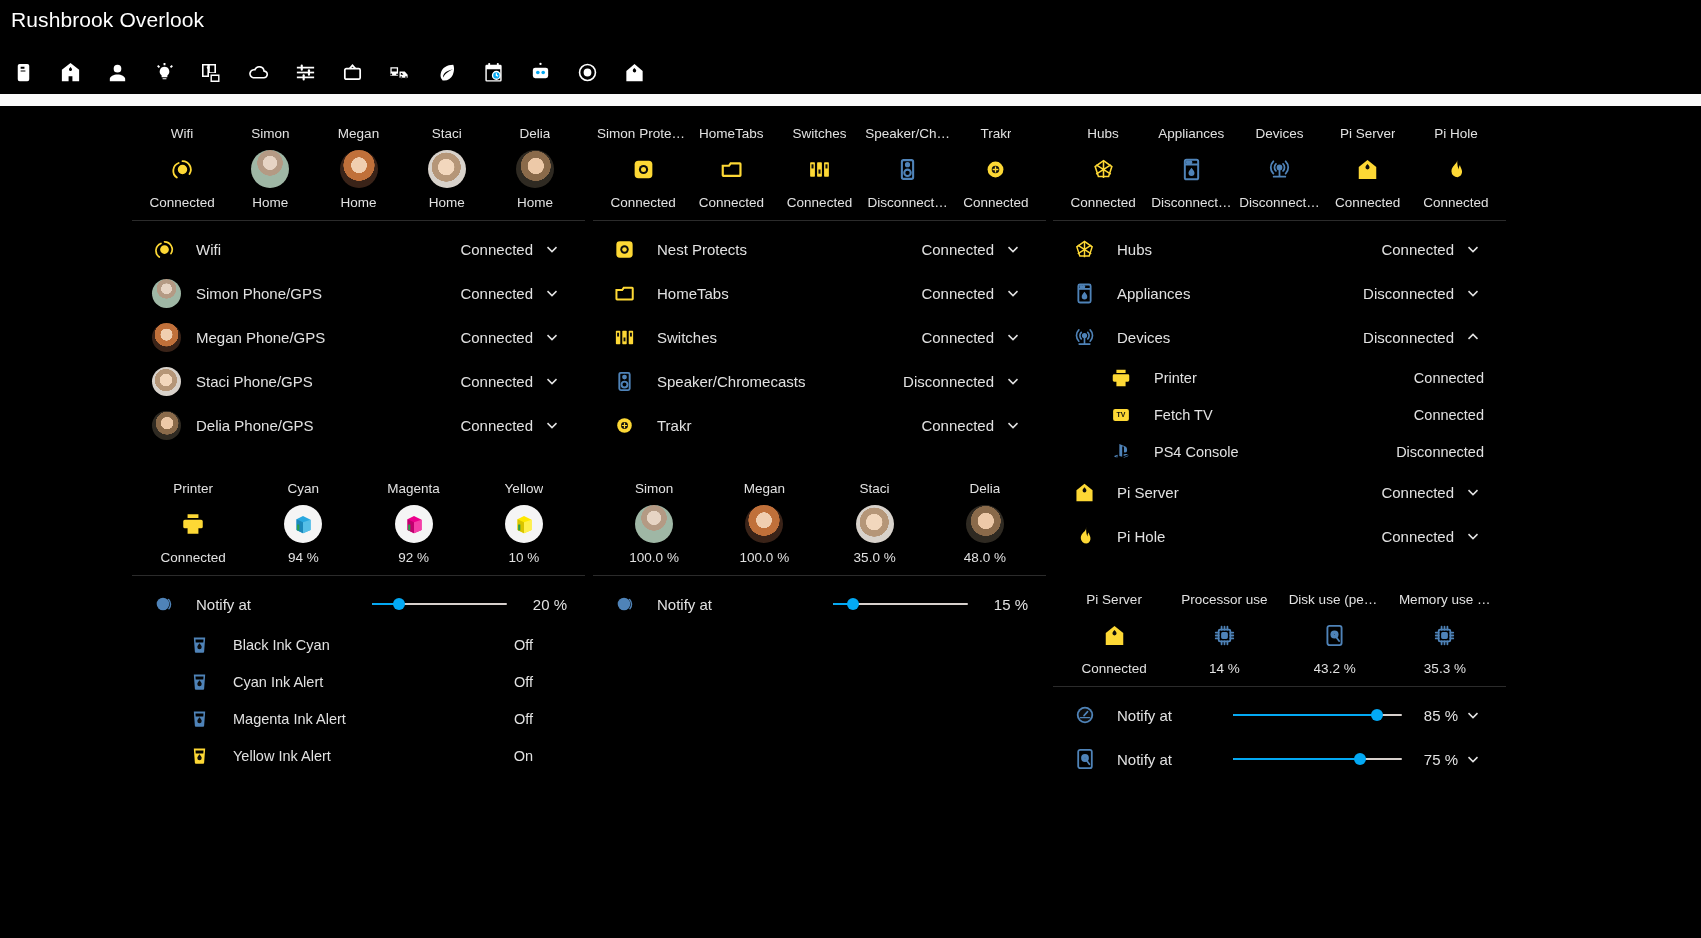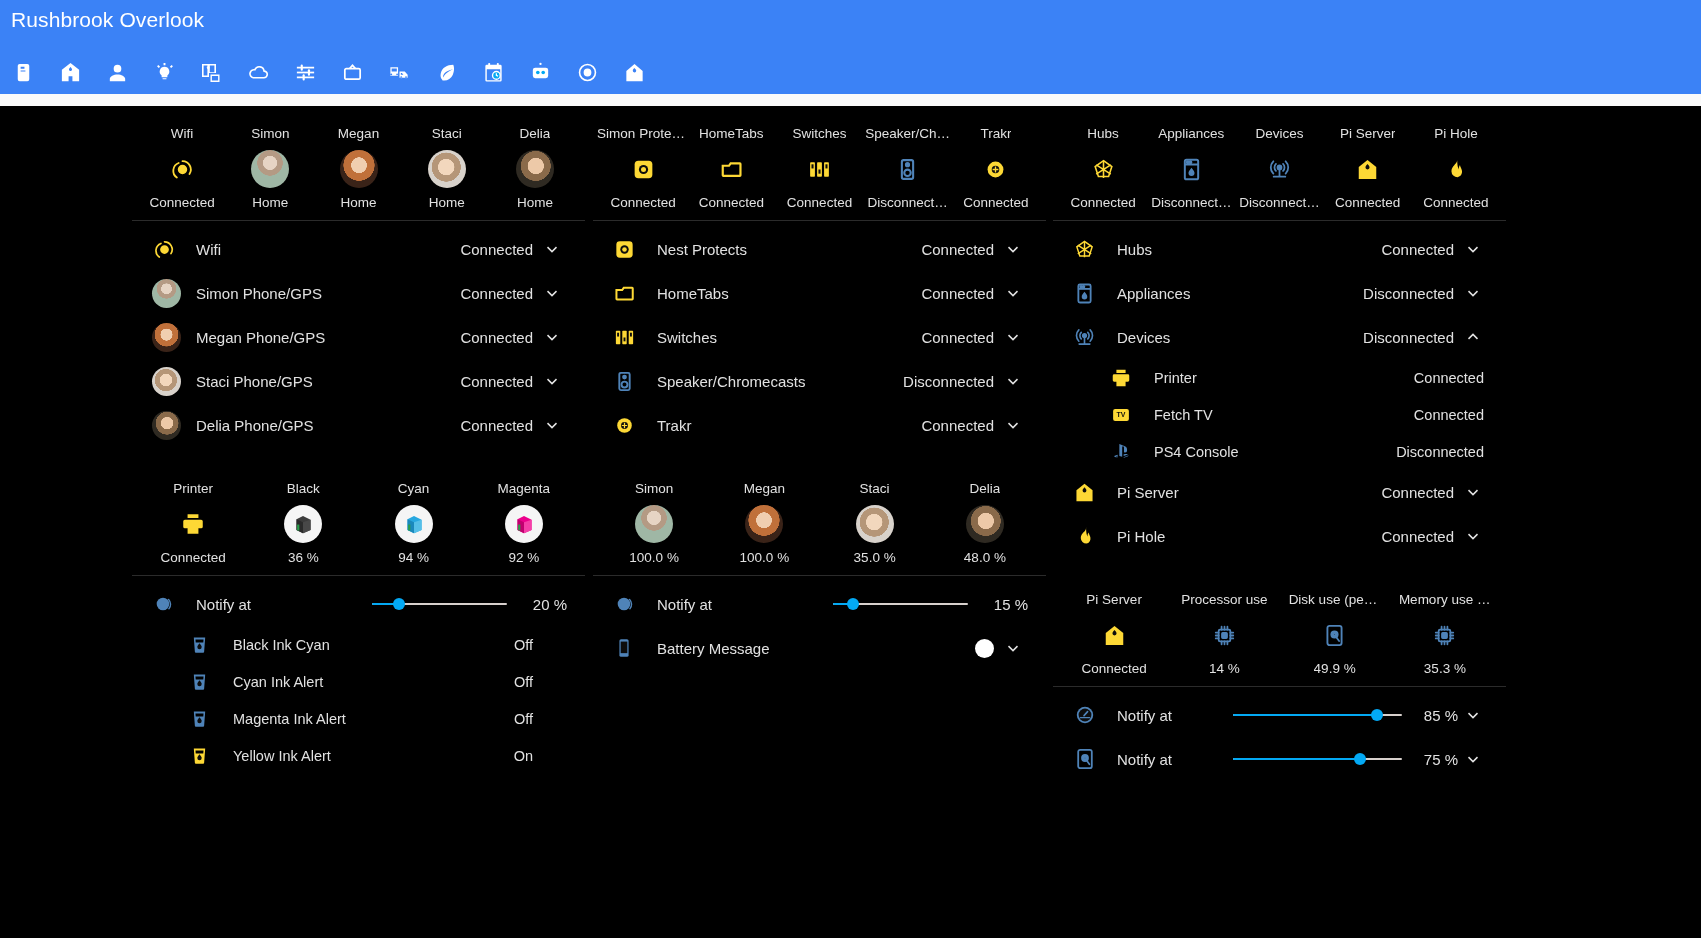--- a/index.html
+++ b/index.html
@@ -7,21 +7,21 @@
     width: 1701px; height: 938px;
     background: #fafafa;
     font-family: "Liberation Sans", sans-serif;
     overflow: hidden;
   }
 
   
   .topbar {
     position: absolute; top: 0; left: 0;
     width: 1701px; height: 94px;
-    background: #3b82f6;
+    background: #000000;
   }
   .topbar-title {
     position: absolute; left: 11px; top: 8px;
     font-size: 21px; color: #ffffff; font-weight: 400;
     letter-spacing: .1px;
   }
   .tabbar {
     position: absolute; left: 0; top: 50px;
     height: 44px; display: flex; align-items: center;
   }
@@ -389,34 +389,20 @@
         <div class="glance-item">
           <div class="glance-name">Printer</div>
           <div class="glance-icon">
             <svg width="26" height="26" viewBox="0 0 24 24" fill="#fdd835">
                 <path d="M7 3h10v3.5H7zM4.5 8h15a1.5 1.5 0 0 1 1.5 1.5v5A1.5 1.5 0 0 1 19.5 16H17v5H7v-5H4.5A1.5 1.5 0 0 1 3 14.5v-5A1.5 1.5 0 0 1 4.5 8zM9 16h6v3H9z"></path>
               </svg>
           </div>
           <div class="glance-state">Connected</div>
         </div>
 
-        <div class="glance-item">
-          <div class="glance-name">Black</div>
-          <div class="glance-icon">
-            <div class="ink-circle">
-              <svg width="26" height="26" viewBox="0 0 24 24">
-                  <path d="M6 7.5 12 4.5 19 8v9.5l-7 3-6-3V7.5z" fill="#3c3c3c"></path>
-                  <path d="M6 7.5 12 10.4v10.1l-6-3V7.5z" fill="#2a2a2a"></path>
-                  <path d="M12 10.4 19 8v9.5l-7 3V10.4z" fill="#484848"></path>
-                  <rect x="6.6" y="12.5" width="2" height="5.5" fill="#2a9e4a"></rect>
-                </svg>
-            </div>
-          </div>
-          <div class="glance-state">36 %</div>
-        </div>
 
         <div class="glance-item">
           <div class="glance-name">Cyan</div>
           <div class="glance-icon">
             <div class="ink-circle">
               <svg width="26" height="26" viewBox="0 0 24 24">
                   <path d="M6 7.5 12 4.5 19 8v9.5l-7 3-6-3V7.5z" fill="#28a8e0"></path>
                   <path d="M6 7.5 12 10.4v10.1l-6-3V7.5z" fill="#1b88bb"></path>
                   <path d="M12 10.4 19 8v9.5l-7 3V10.4z" fill="#55bfe8"></path>
                   <rect x="6.6" y="12.5" width="2" height="5.5" fill="#2a9e4a"></rect>
@@ -434,20 +420,34 @@
                   <path d="M6 7.5 12 4.5 19 8v9.5l-7 3-6-3V7.5z" fill="#ec008c"></path>
                   <path d="M6 7.5 12 10.4v10.1l-6-3V7.5z" fill="#c0006f"></path>
                   <path d="M12 10.4 19 8v9.5l-7 3V10.4z" fill="#f53fa8"></path>
                   <rect x="6.6" y="12.5" width="2" height="5.5" fill="#2a9e4a"></rect>
                 </svg>
             </div>
           </div>
           <div class="glance-state">92 %</div>
         </div>
 
+        <div class="glance-item">
+          <div class="glance-name">Yellow</div>
+          <div class="glance-icon">
+            <div class="ink-circle">
+              <svg width="26" height="26" viewBox="0 0 24 24">
+                  <path d="M6 7.5 12 4.5 19 8v9.5l-7 3-6-3V7.5z" fill="#ffe800"></path>
+                  <path d="M6 7.5 12 10.4v10.1l-6-3V7.5z" fill="#d9c400"></path>
+                  <path d="M12 10.4 19 8v9.5l-7 3V10.4z" fill="#fff04d"></path>
+                  <rect x="6.6" y="12.5" width="2" height="5.5" fill="#2a9e4a"></rect>
+                </svg>
+            </div>
+          </div>
+          <div class="glance-state">10 %</div>
+        </div>
       </div>
 
       <div class="divider"></div>
 
       <div class="rows">
         <div class="row">
           <div class="row-icon">
             <svg width="24" height="24" viewBox="0 0 24 24">
                 <circle cx="11" cy="12" r="6.3" fill="#4f83b8"></circle>
                 <path d="M16.6 7.4a7 7 0 0 1 .3 9.4" fill="none" stroke="#4f83b8" stroke-width="1.4" stroke-linecap="round"></path>
@@ -717,37 +717,20 @@
           <div class="row-label" style="flex:0 0 170px">Notify at</div>
           <div class="slider-wrap">
             <div class="slider">
               <div class="slider-fill" style="width:15%"></div>
               <div class="slider-knob" style="left:15%"></div>
             </div>
           </div>
           <div class="slider-val">15 %</div>
         </div>
 
-        <div class="row">
-          <div class="row-icon">
-            <svg width="22" height="22" viewBox="0 0 24 24" fill="#4f83b8">
-                <rect x="7" y="2.4" width="10" height="19.2" rx="1.8"></rect>
-                <rect x="8.4" y="5" width="7.2" height="12.6" fill="#0d0d0d"></rect>
-              </svg>
-          </div>
-          <div class="row-label">Battery Message</div>
-          <div class="toggle-wrap">
-            <div class="toggle-dot"></div>
-          </div>
-          <div class="chev">
-            <svg width="18" height="18" viewBox="0 0 24 24" fill="none" stroke="#e1e1e1" stroke-width="2">
-                <path d="M6 9.5 12 15.5 18 9.5"></path>
-              </svg>
-          </div>
-        </div>
       </div>
     </div>
   </div>
 
   <div class="col col-3">
 
     <div class="card">
       <div class="glance">
         <div class="glance-item">
           <div class="glance-name">Hubs</div>
@@ -957,21 +940,21 @@
         <div class="glance-item">
           <div class="glance-name">Disk use (perce…</div>
           <div class="glance-icon">
             <svg width="25" height="25" viewBox="0 0 24 24" fill="none" stroke="#4f83b8" stroke-width="1.8">
                 <rect x="5.2" y="2.8" width="13.6" height="18.4" rx="2"></rect>
                 <circle cx="12" cy="11" r="3.9" fill="#4f83b8" stroke="none"></circle>
                 <circle cx="12" cy="11" r="1.25" fill="#0d0d0d"></circle>
                 <path d="M13.4 13.1 16.4 17.3" stroke="#4f83b8" stroke-width="1.7" stroke-linecap="round"></path>
               </svg>
           </div>
-          <div class="glance-state">49.9 %</div>
+          <div class="glance-state">43.2 %</div>
         </div>
 
         <div class="glance-item">
           <div class="glance-name">Memory use (p…</div>
           <div class="glance-icon">
             <svg width="25" height="25" viewBox="0 0 24 24" fill="none" stroke="#4f83b8" stroke-width="1.7">
                 <rect x="6.4" y="6.4" width="11.2" height="11.2" rx="1.3"></rect>
                 <rect x="9.6" y="9.6" width="4.8" height="4.8" rx=".7" fill="#4f83b8"></rect>
                 <path d="M9.2 6.4V3.6M12 6.4V3.6M14.8 6.4V3.6M9.2 20.4v-2.8M12 20.4v-2.8M14.8 20.4v-2.8M6.4 9.2H3.6M6.4 12H3.6M6.4 14.8H3.6M20.4 9.2h-2.8M20.4 12h-2.8M20.4 14.8h-2.8" stroke-linecap="round"></path>
               </svg>

